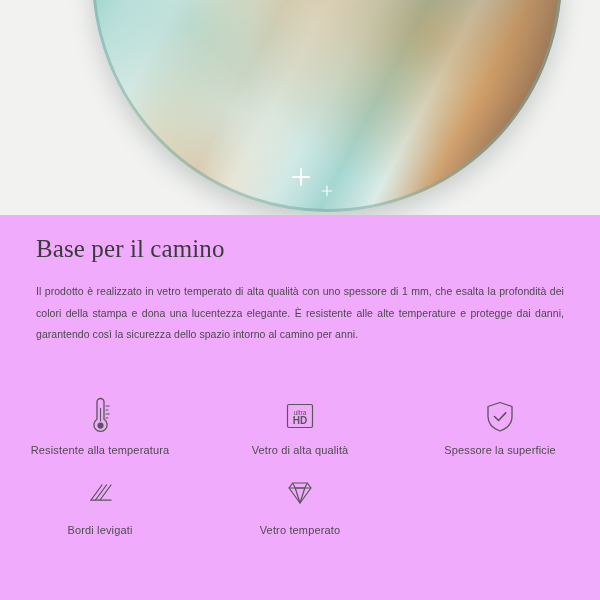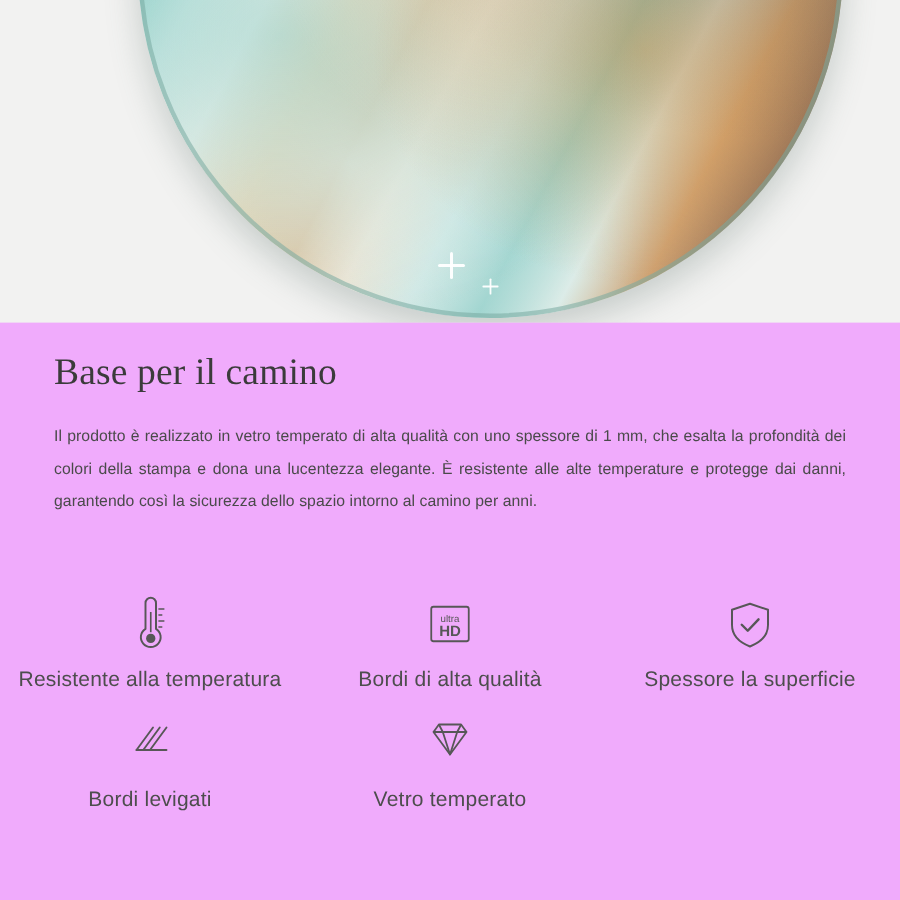--- a/index.html
+++ b/index.html
@@ -151,21 +151,21 @@
     justify-content: flex-start;
   }
   .feature-icon {
     height: 44px;
     display: flex;
     align-items: flex-start;
     justify-content: center;
     color: #575757;
   }
   .feature-label {
-    font-size: 14px;
+    font-size: 11px;
     color: #4d4d4d;
     letter-spacing: 0.15px;
     text-align: center;
     margin-top: 4px;
   }
   svg { display: block; }
 </style>
 </head>
 <body>
 
@@ -201,21 +201,21 @@
     </div>
 
     <div class="feature">
       <div class="feature-icon">
         <svg width="40" height="40" viewBox="0 0 40 40">
           <rect x="7.5" y="8.5" width="25" height="23" rx="1.5" fill="none" stroke="#575757" stroke-width="1.2"></rect>
           <text x="20" y="18.5" text-anchor="middle" font-family="Liberation Sans, sans-serif" font-size="6.5" fill="#575757">ultra</text>
           <text x="20" y="28" text-anchor="middle" font-family="Liberation Sans, sans-serif" font-size="10" font-weight="bold" fill="#575757">HD</text>
         </svg>
       </div>
-      <div class="feature-label">Bordi di alta qualità</div>
+      <div class="feature-label">Vetro di alta qualità</div>
     </div>
 
     <div class="feature">
       <div class="feature-icon">
         <svg width="38" height="40" viewBox="0 0 38 40">
           <path d="M19 6.5 31 10.5v10.2c0 7.2-5 11.6-12 14.3-7-2.7-12-7.1-12-14.3V10.5L19 6.5z" fill="none" stroke="#575757" stroke-width="1.3" stroke-linejoin="round"></path>
           <path d="M13.5 20.5l4 4 7.2-7.6" fill="none" stroke="#575757" stroke-width="1.6" stroke-linecap="round" stroke-linejoin="round"></path>
         </svg>
       </div>
       <div class="feature-label">Spessore la superficie</div>

